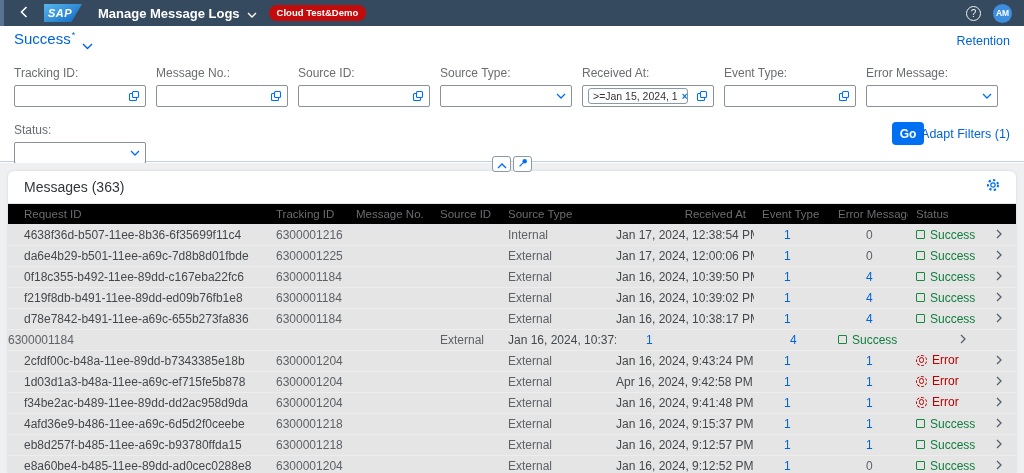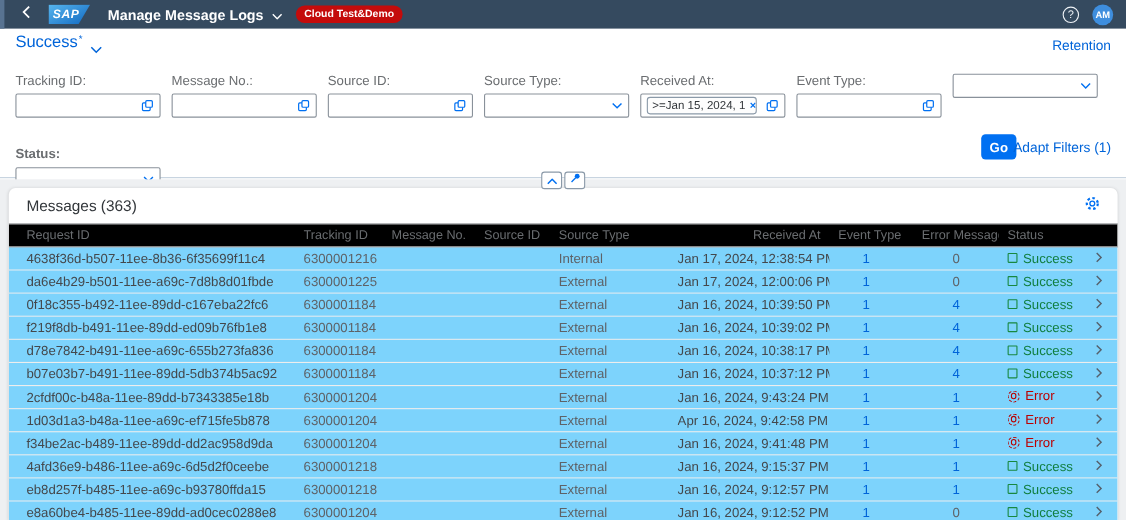--- a/index.html
+++ b/index.html
@@ -41,21 +41,21 @@
   .ffield { width:132px; margin-right:10px; }
   .flabel { font-size:12px; color:#6a6d70; height:16px; margin-top:2px; white-space:nowrap; }
   .finput { margin-top:3px; height:22px; border:1px solid #89919a; border-radius:2px;
     background:#fff; display:flex; align-items:center; padding:0 5px; position:relative; }
   .finput .spacer { flex:1; }
   .token { display:flex; align-items:center; border:1px solid #8a99a8; border-radius:3px;
     background:#fdfdfd; font-size:10.5px; color:#32363a; padding:1px 4px; white-space:nowrap;
     max-width:100px; overflow:hidden; }
   .token-x { color:#0070f2; font-weight:bold; font-size:10px; margin-left:4px; cursor:pointer; }
   .vh-icn, .dd-icn { display:flex; align-items:center; cursor:pointer; }
-  .r2 { margin-top:24px;font-weight:bold; }
+  .r2 { margin-top:14px; }
   .go-btn { position:absolute; right:100px; bottom:16px; width:32px; height:23px;
     background:#0070f2; border:none; border-radius:4px; color:#fff; font-size:12px;
     font-weight:bold; cursor:pointer; font-family:inherit; }
   .adapt-link { position:absolute; right:14px; bottom:20px; color:#0064d9; font-size:12.5px; cursor:pointer; }
 
   
   .fb-btns { position:absolute; top:156px; left:50%; transform:translateX(-50%);
     display:flex; gap:2px; z-index:5; }
   .fb-btn { width:19px; height:16px; background:#fff; border:1px solid #8a99a8;
     border-radius:3px; display:flex; align-items:center; justify-content:center; cursor:pointer; }
@@ -66,21 +66,21 @@
     border-radius:6px 6px 0 0; box-shadow:0 0 3px rgba(0,0,0,.12); overflow:hidden; }
   .toolbar { height:28px; display:flex; align-items:center; padding:16px 16px; }
   .tbl-title { font-size:14px; color:#32363a; }
   .gear { margin-left:auto; display:flex; align-items:center; cursor:pointer; }
 
   .grid-cols { display:grid;
     grid-template-columns:268px 80px 84px 68px 108px 138px 76px 78px 72px 1fr; }
   .thead { height:22px; background:#000000; border-top:1px solid #e3e5e8;
     border-bottom:1px solid #e3e5e8; align-items:center; }
   .hcell { font-size:11.5px; color:#6a6d70; white-space:nowrap; overflow:hidden; padding-left:8px; }
-  .trow { height:21px; border-bottom:1px solid #ededed; align-items:center; cursor:pointer; background:#7dd3fc; }
+  .trow { height:21px; border-bottom:1px solid #ededed; align-items:center; cursor:pointer; background:#e5e5e5; }
   .tcell { font-size:12px; color:#44484c; white-space:nowrap; overflow:hidden; padding-left:8px; }
 
   .cell-request_id { padding-left:16px; }
   .cell-tracking_id, .cell-message_no, .cell-source_id, .cell-source_type { padding-left:0; }
   .tcell.cell-tracking_id, .tcell.cell-source_type { color:#5e6267; }
   .cell-received_at { text-align:right; padding-right:8px; padding-left:0; }
   .tcell.cell-event_type { padding-left:30px; }
   .tcell.cell-error_message { padding-left:36px; color:#5e6267; }
   .cell-status { padding-left:8px; }
   .cell-nav { text-align:right; padding-right:14px; }
@@ -218,20 +218,21 @@
       <span class="vh-icn">
         <svg width="12" height="12" viewBox="0 0 12 12">
           <rect x="1.5" y="3.5" width="7" height="7" rx="1" fill="none" stroke="#0070f2" stroke-width="1.1"></rect>
           <rect x="4.5" y="1.5" width="6" height="6" rx="1" fill="#fff" stroke="#0070f2" stroke-width="1.1"></rect>
         </svg>
       </span>
 
     </div>
   </div>
       <div class="ffield">
+    <div class="flabel">Error Message:</div>
     <div class="finput">
 
       <span class="spacer"></span>
 
       <span class="dd-icn">
         <svg width="10" height="7" viewBox="0 0 10 7">
               <polyline points="1,1 5,5 9,1" fill="none" stroke="#0070f2" stroke-width="1.3"></polyline>
             </svg>
       </span>
     </div>
@@ -377,21 +378,20 @@
           <div class="tcell cell-error_message"><span class="link">4</span></div>
           <div class="tcell cell-status"><span class="status-wrap st-positive">
               <span class="st-ic positive"></span>
               <span>Success</span>
             </span></div>
           <div class="tcell cell-nav"><svg width="6" height="10" viewBox="0 0 6 10">
               <polyline points="1,1 5,5 1,9" fill="none" stroke="#55606c" stroke-width="1.3"></polyline>
             </svg></div>
         </div>
         <div class="trow grid-cols">
-          <div class="tcell cell-request_id">b07e03b7-b491-11ee-89dd-5db374b5ac92</div>
           <div class="tcell cell-tracking_id">6300001184</div>
           <div class="tcell cell-message_no"></div>
           <div class="tcell cell-source_id"></div>
           <div class="tcell cell-source_type">External</div>
           <div class="tcell cell-received_at">Jan 16, 2024, 10:37:12 PM</div>
           <div class="tcell cell-event_type"><span class="link">1</span></div>
           <div class="tcell cell-error_message"><span class="link">4</span></div>
           <div class="tcell cell-status"><span class="status-wrap st-positive">
               <span class="st-ic positive"></span>
               <span>Success</span>

